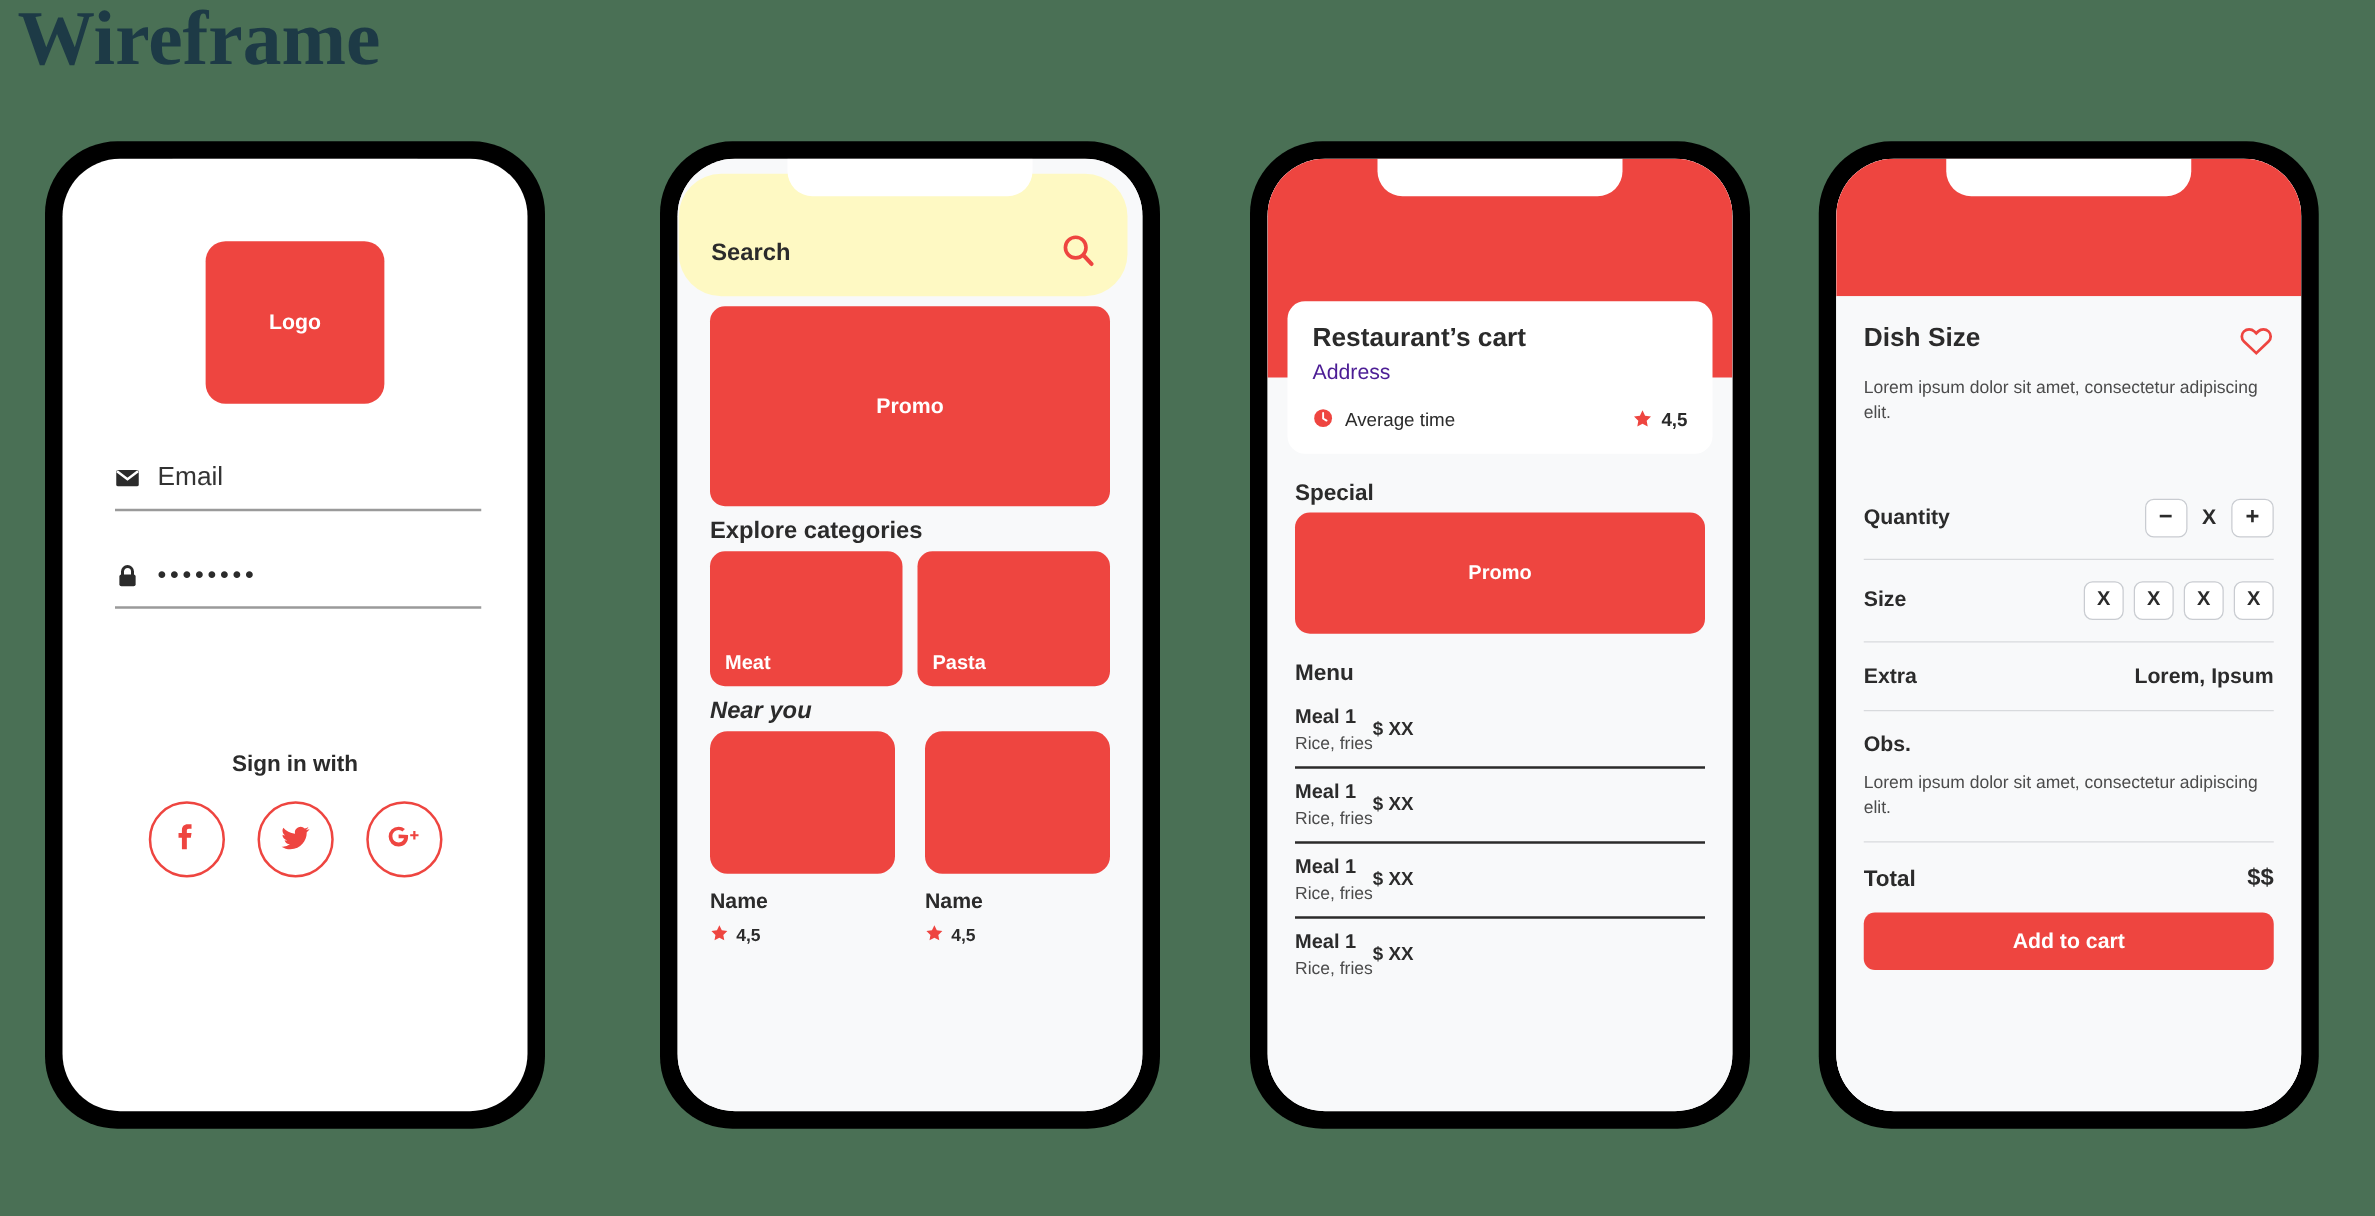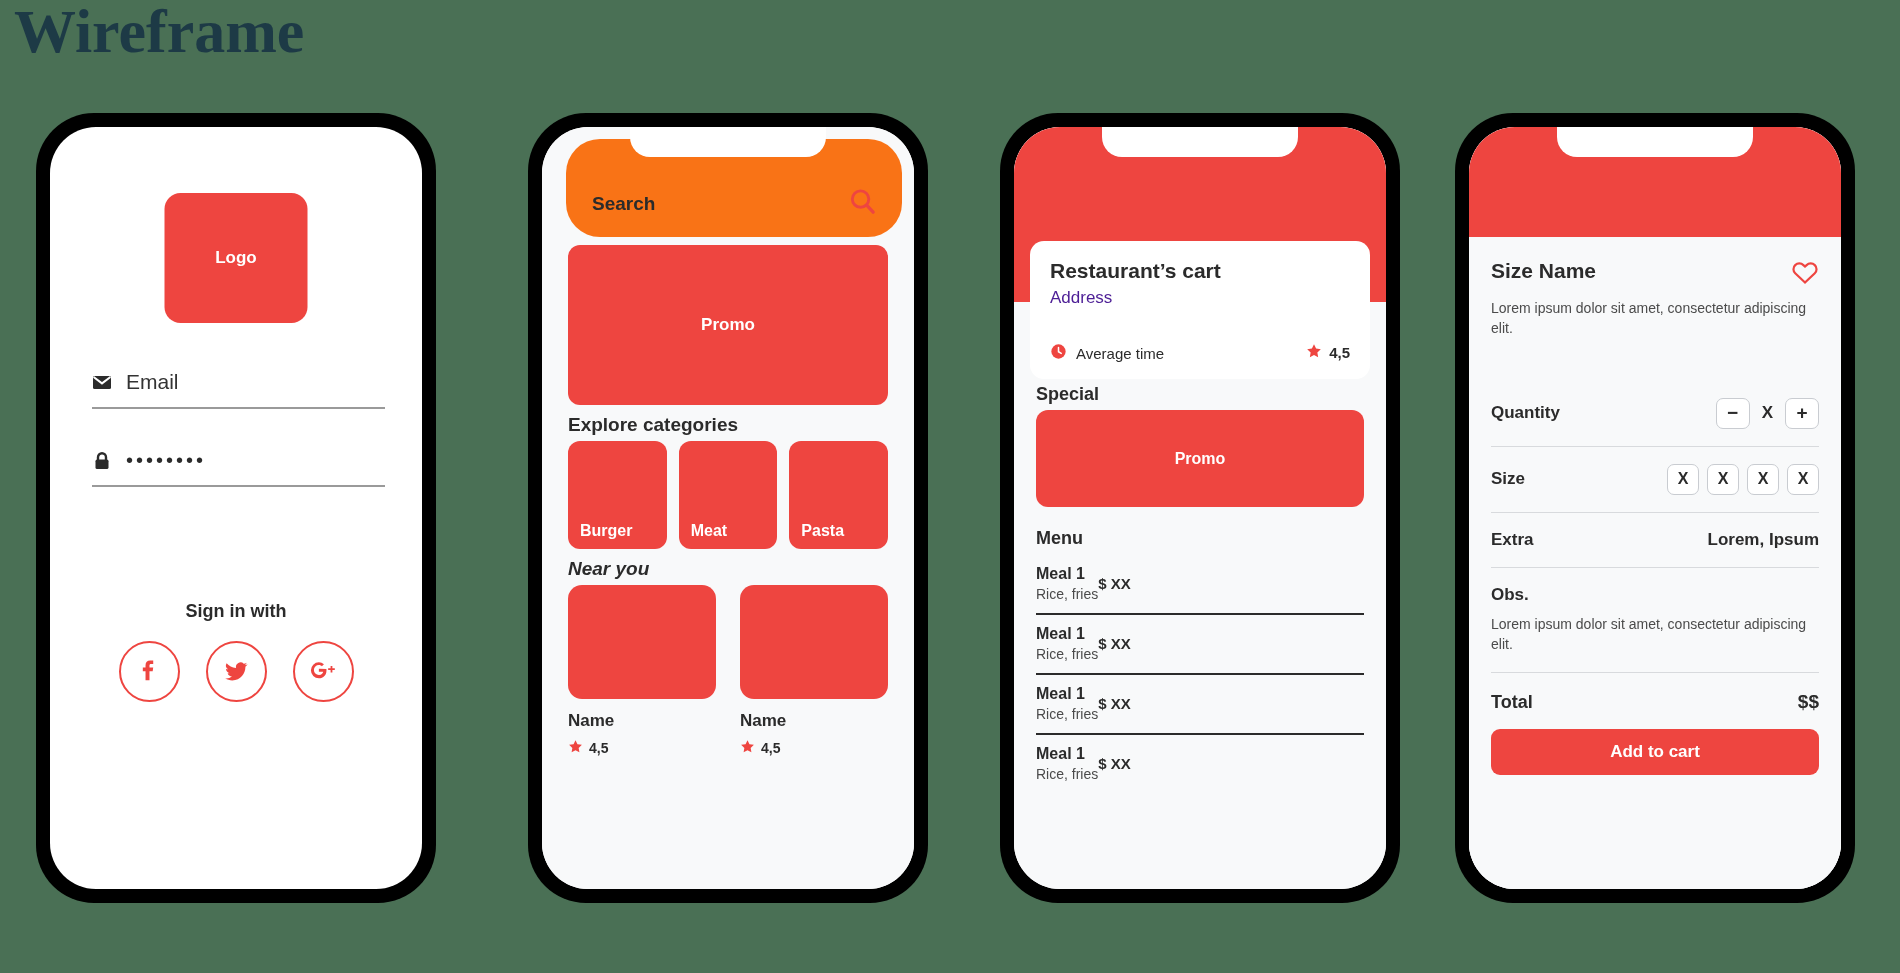--- a/index.html
+++ b/index.html
@@ -102,23 +102,23 @@
     width: 61px; height: 61px;
     border: 2px solid #ee4540;
     border-radius: 50%;
     display: flex; align-items: center; justify-content: center;
   }
 
   
   .p2-bg { position: absolute; inset: 0; background: #f8f9fa; }
   .search-card {
     position: absolute;
-    left: 24px; right: 12px; top: 12px;
+    left: 1px; right: 12px; top: 12px;
     height: 98px;
-    background: #f97316;
+    background: #fef9c3;
     border-radius: 34px;
     z-index: 30;
   }
   .search-inner {
     position: absolute; left: 26px; right: 24px; bottom: 16px;
     display: flex; align-items: center; justify-content: space-between;
   }
   .search-text { font-size: 19px; font-weight: bold; color: #2b2b2b; }
   .promo-big {
     position: absolute;
@@ -167,21 +167,21 @@
   }
   .rest-card {
     position: absolute; left: 16px; right: 16px; top: 114px;
     background: #ffffff;
     border-radius: 14px;
     padding: 18px 20px 16px 20px;
     z-index: 20;
   }
   .rest-name { font-size: 21px; font-weight: bold; color: #2b2b2b; }
   .rest-addr { margin-top: 5px; font-size: 17px; color: #4c1d95; }
-  .rest-meta { margin-top: 35px; display: flex; align-items: flex-start; justify-content: space-between; }
+  .rest-meta { margin-top: 18px; display: flex; align-items: center; justify-content: space-between; }
   .meta-left { display: flex; align-items: center; gap: 9px; font-size: 15px; color: #2b2b2b; }
   .meta-right { display: flex; align-items: center; gap: 7px; font-size: 15px; font-weight: bold; color: #2b2b2b; }
 
   .p3-sec {
     position: absolute; left: 22px;
     font-size: 18px; font-weight: bold; color: #2b2b2b;
   }
   #special-title { top: 257px; }
   #menu-title { top: 401px; }
 
@@ -345,23 +345,20 @@
       </div>
 
       <div class="promo-big">
         <span>Promo</span>
       </div>
 
       <div class="sec-title" id="explore-title">Explore categories</div>
 
       <div class="cat-row">
         <div class="cat-card">
-          <span class="cat-label">Burger</span>
-        </div>
-        <div class="cat-card">
           <span class="cat-label">Meat</span>
         </div>
         <div class="cat-card">
           <span class="cat-label">Pasta</span>
         </div>
       </div>
 
       <div class="sec-title" id="near-title">Near you</div>
 
       <div class="near-row">
@@ -464,21 +461,21 @@
   </div>
 
   <div class="phone" id="phone4">
     <div class="screen">
       <div class="p4-bg"></div>
       <div class="p4-hero"></div>
       <div class="notch"></div>
 
       <div class="p4-sheet">
         <div class="dish-head">
-          <div class="dish-name">Size Name</div>
+          <div class="dish-name">Dish Size</div>
           <span>
             <svg viewBox="0 0 28 26" width="28" height="26">
                 <path d="M14 23.5 4.2 14.2a5.6 5.6 0 0 1 0-8.1 5.9 5.9 0 0 1 8.2 0L14 7.6l1.6-1.5a5.9 5.9 0 0 1 8.2 0 5.6 5.6 0 0 1 0 8.1z" stroke="#ee4540" stroke-width="2.2" fill="none"></path>
               </svg>
           </span>
         </div>
         <div class="dish-desc">Lorem ipsum dolor sit amet, consectetur adipiscing elit.</div>
 
         <div style="height:42px"></div>
 

